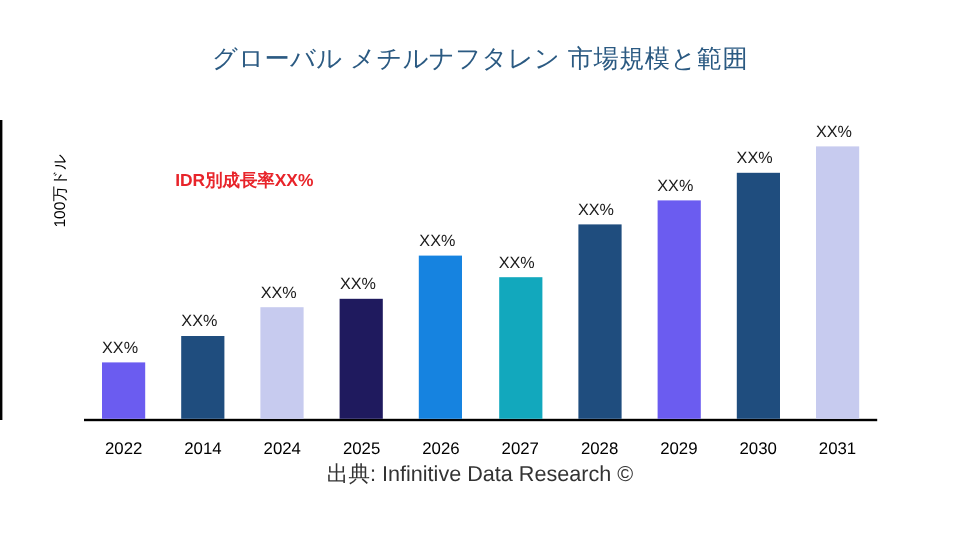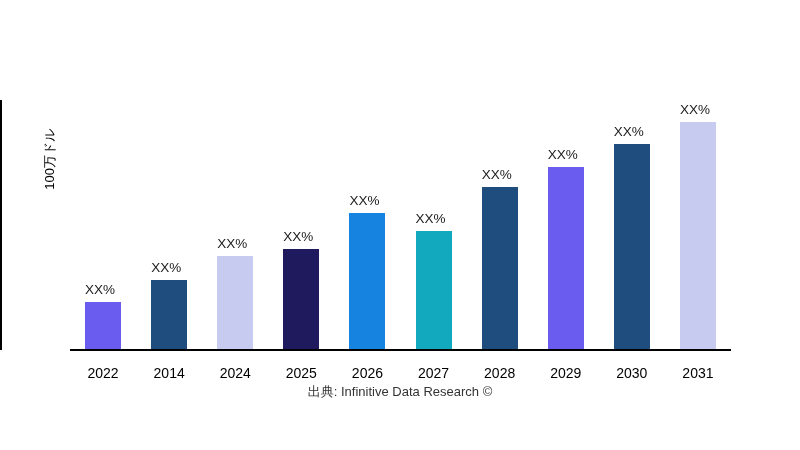--- a/index.html
+++ b/index.html
@@ -106,36 +106,38 @@
     color: #000000;
     white-space: nowrap;
   }
   
   #source-note {
     position: absolute;
     left: 0;
     top: 383px;
     width: 800px;
     text-align: center;
-    font-size: 13px;
+    font-size: 18px;
     color: #333333;
     white-space: nowrap;
   }
 </style>
 </head>
 <body>
 
 <div id="chart-root">
 
+  <div id="chart-title">グローバル メチルナフタレン 市場規模と範囲</div>
 
   <div id="y-axis-label">100万ドル</div>
 
   <div id="y-axis-line"></div>
   <div id="x-axis-line"></div>
 
+  <div id="growth-annotation">IDR別成長率XX%</div>
 
   <div id="plot-area"></div>
 
   <div id="source-note">出典: Infinitive Data Research ©</div>
 
 <div class="bar-group" style="left: 85.05px; width: 36px; top: 302px; height: 47px;">
       <div class="bar-rect" style="height: 100%; background: rgb(107, 92, 240);"></div>
       <div class="bar-value" style="top: -20px;">XX%</div>
     </div>
     <div class="tick-label" style="left: 70px; width: 66.1px;">2022</div>

